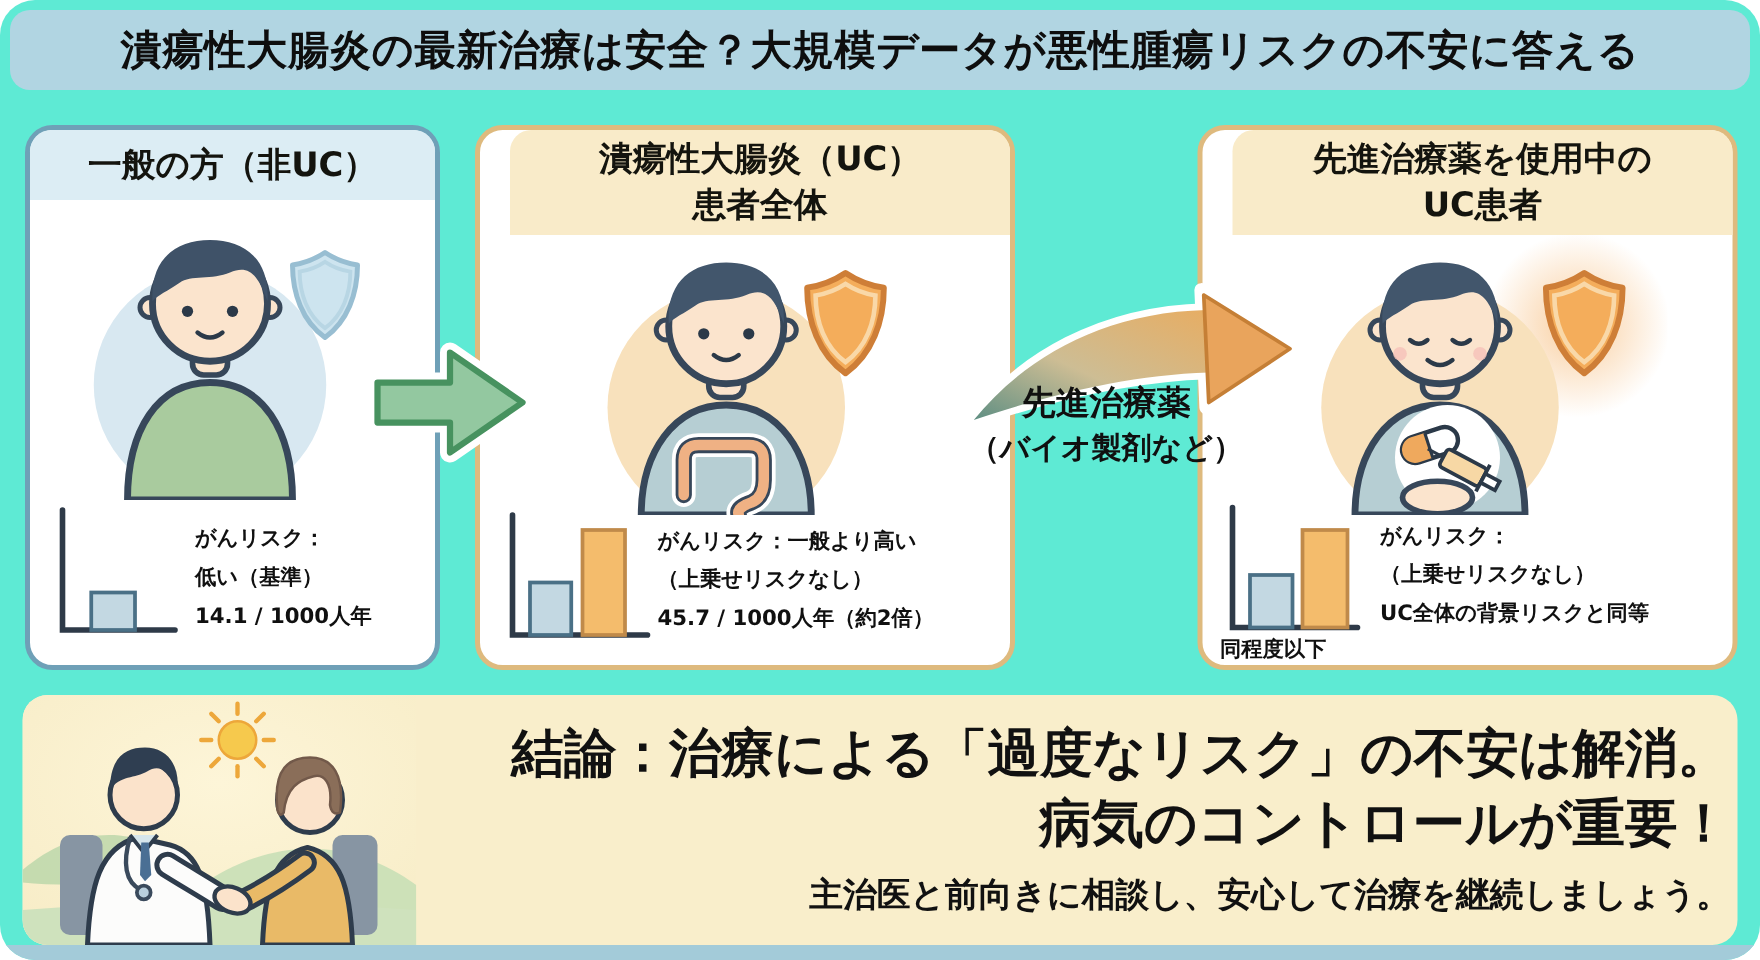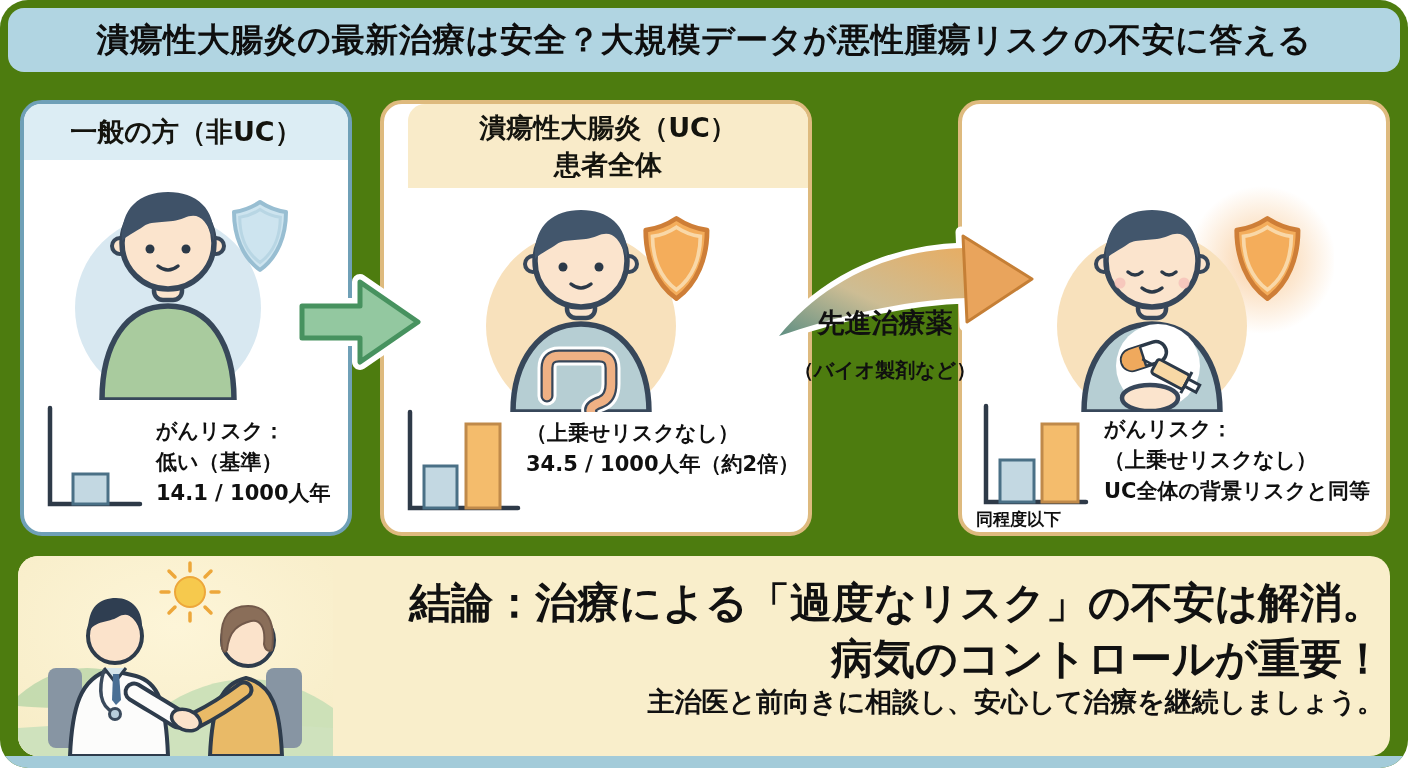--- a/index.html
+++ b/index.html
@@ -3,21 +3,21 @@
 <meta charset="utf-8">
 <style>
   * { box-sizing: border-box; }
   html,body { margin:0; padding:0; background:#ffffff; }
   body {
     width:1408px; height:768px; position:relative; overflow:hidden;
     font-family:"DejaVu Sans","Liberation Sans",sans-serif;
     color:#111;
   }
   .canvas {
-    position:absolute; inset:0; background:#4d7c0f;
+    position:absolute; inset:0; background:#5eead4;
     border-radius:28px; overflow:hidden;
   }
   
   .title-banner {
     position:absolute; left:8px; top:8px; right:8px; height:64px;
     background:#b1d5e2; border-radius:16px;
     display:flex; align-items:center; justify-content:center;
     font-size:33px; font-weight:900; letter-spacing:0.5px; color:#0e0e0e;
   }
   
@@ -33,50 +33,50 @@
     border-radius:17px 17px 0 0;
     display:flex; flex-direction:column; align-items:center; justify-content:center;
     font-weight:900; color:#14140e; text-align:right;
   }
   .panel-1 .panel-header { height:56px; background:#dcedf4; font-size:27px; }
   .panel-2 .panel-header, .panel-3 .panel-header
     { height:84px; background:#f9ebc9; font-size:27px; line-height:37px;margin-left:24px; }
   .person-svg { position:absolute; }
   .mini-chart { position:absolute; }
   .risk-text {
-    position:absolute; font-size:21px; font-weight:800; line-height:31px;
+    position:absolute; font-size:17px; font-weight:800; line-height:31px;
     color:#101010; white-space:nowrap;
   }
   .chart-caption {
     position:absolute; font-size:17px; font-weight:800; text-align:left; color:#101010;
   }
   
   .arrow-straight { position:absolute; left:294px; top:268px; z-index:5; }
   .arrow-curved   { position:absolute; left:742px; top:222px; z-index:5; }
   .transition-text {
     position:absolute; left:756px; top:306px; width:258px; z-index:6;
     text-align:center; font-weight:900; color:#101010;
   }
   .transition-text .t1 { font-size:27px; line-height:33px; }
-  .transition-text .t2 { font-size:20px; line-height:30px; margin-top:16px; }
+  .transition-text .t2 { font-size:24px; line-height:30px; margin-top:4px; }
   .transition-text .t3 { font-size:27px; line-height:33px; margin-top:4px; }
   
   .conclusion {
     position:absolute; left:18px; top:556px; width:1372px; height:200px;
     background:#f9eecb; border-radius:20px; overflow:hidden;
   }
   .conclusion-illu { position:absolute; left:0; top:0; }
   .conclusion-text {
     position:absolute; left:316px; right:6px; top:0; height:100%;
     display:flex; flex-direction:column; align-items:flex-end; justify-content:flex-start;
     padding-top:22px; text-align:center;
   }
   .conclusion-text .c1 { font-size:42px; font-weight:900; line-height:50px; }
   .conclusion-text .c2 { font-size:42px; font-weight:900; line-height:50px; margin-top:6px; }
-  .conclusion-text .c3 { font-size:27px; font-weight:800; }
+  .conclusion-text .c3 { font-size:27px; font-weight:800; margin-top:14px; }
   .bottom-strip {
     position:absolute; left:0; bottom:0; width:100%; height:12px;
     background:#a3cbd9; border-radius:0 0 28px 28px;
   }
 </style>
 </head>
 <body>
 
 <div class="canvas">
 
@@ -151,22 +151,23 @@
       </g>
     </svg>
 
     <svg class="mini-chart" style="left:16px; top:304px;" width="124" height="108" viewBox="0 0 124 108">
       <path d="M10,4 L10,100 L118,100" fill="none" stroke="#2e3a48" stroke-width="4.5" stroke-linecap="round"></path>
       <rect x="24" y="58" width="33" height="42" fill="#c3d8e2" stroke="#4a7086" stroke-width="3"></rect>
       <rect x="66" y="16" width="34" height="84" fill="#f4bc6c" stroke="#c08a4a" stroke-width="3"></rect>
     </svg>
 
     <div class="risk-text" style="left:142px; top:314px;">
+      <div>がんリスク：一般より高い</div>
       <div>（上乗せリスクなし）</div>
-      <div>34.5 / 1000人年（約2倍）</div>
+      <div>45.7 / 1000人年（約2倍）</div>
     </div>
   </div>
 
   <svg class="arrow-curved" width="304" height="118" viewBox="0 0 304 118">
     <defs>
       <linearGradient id="swooshGrad" x1="0" y1="1" x2="1" y2="0">
         <stop offset="0" stop-color="#5f8f83"></stop>
         <stop offset="0.45" stop-color="#cdbd94"></stop>
         <stop offset="1" stop-color="#e7ad63"></stop>
       </linearGradient>
@@ -176,20 +177,24 @@
     <path d="M37,114 C76,66 138,28 223,26 L225,76 C158,78 90,96 37,114 Z" fill="url(#swooshGrad)"></path>
     <polygon points="221,14 290,57 225,100" fill="#e9a45c" stroke="#c57f36" stroke-width="3" stroke-linejoin="round"></polygon>
   </svg>
 
   <div class="transition-text">
     <div class="t1">先進治療薬</div>
     <div class="t2">（バイオ製剤など）</div>
   </div>
 
   <div class="panel panel-3">
+    <div class="panel-header">
+      <span>先進治療薬を使用中の</span>
+      <span>UC患者</span>
+    </div>
 
     <svg class="person-svg" style="left:38px; top:82px;" width="334" height="226" viewBox="0 0 334 226">
       <defs>
         <radialGradient id="shieldGlow" cx="0.5" cy="0.5" r="0.5">
           <stop offset="0" stop-color="#f7bd7d" stop-opacity="0.75"></stop>
           <stop offset="1" stop-color="#f7bd7d" stop-opacity="0"></stop>
         </radialGradient>
       </defs>
       <circle cx="262" cy="74" r="74" fill="url(#shieldGlow)"></circle>
       <circle cx="152" cy="140" r="95" fill="#f8e1bc"></circle>

